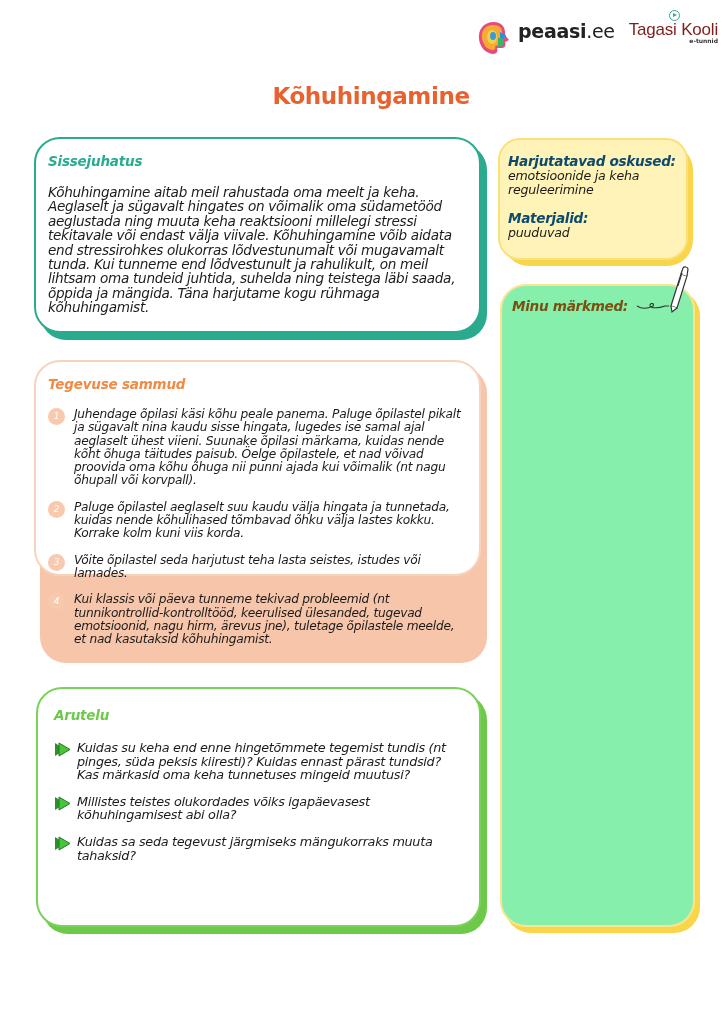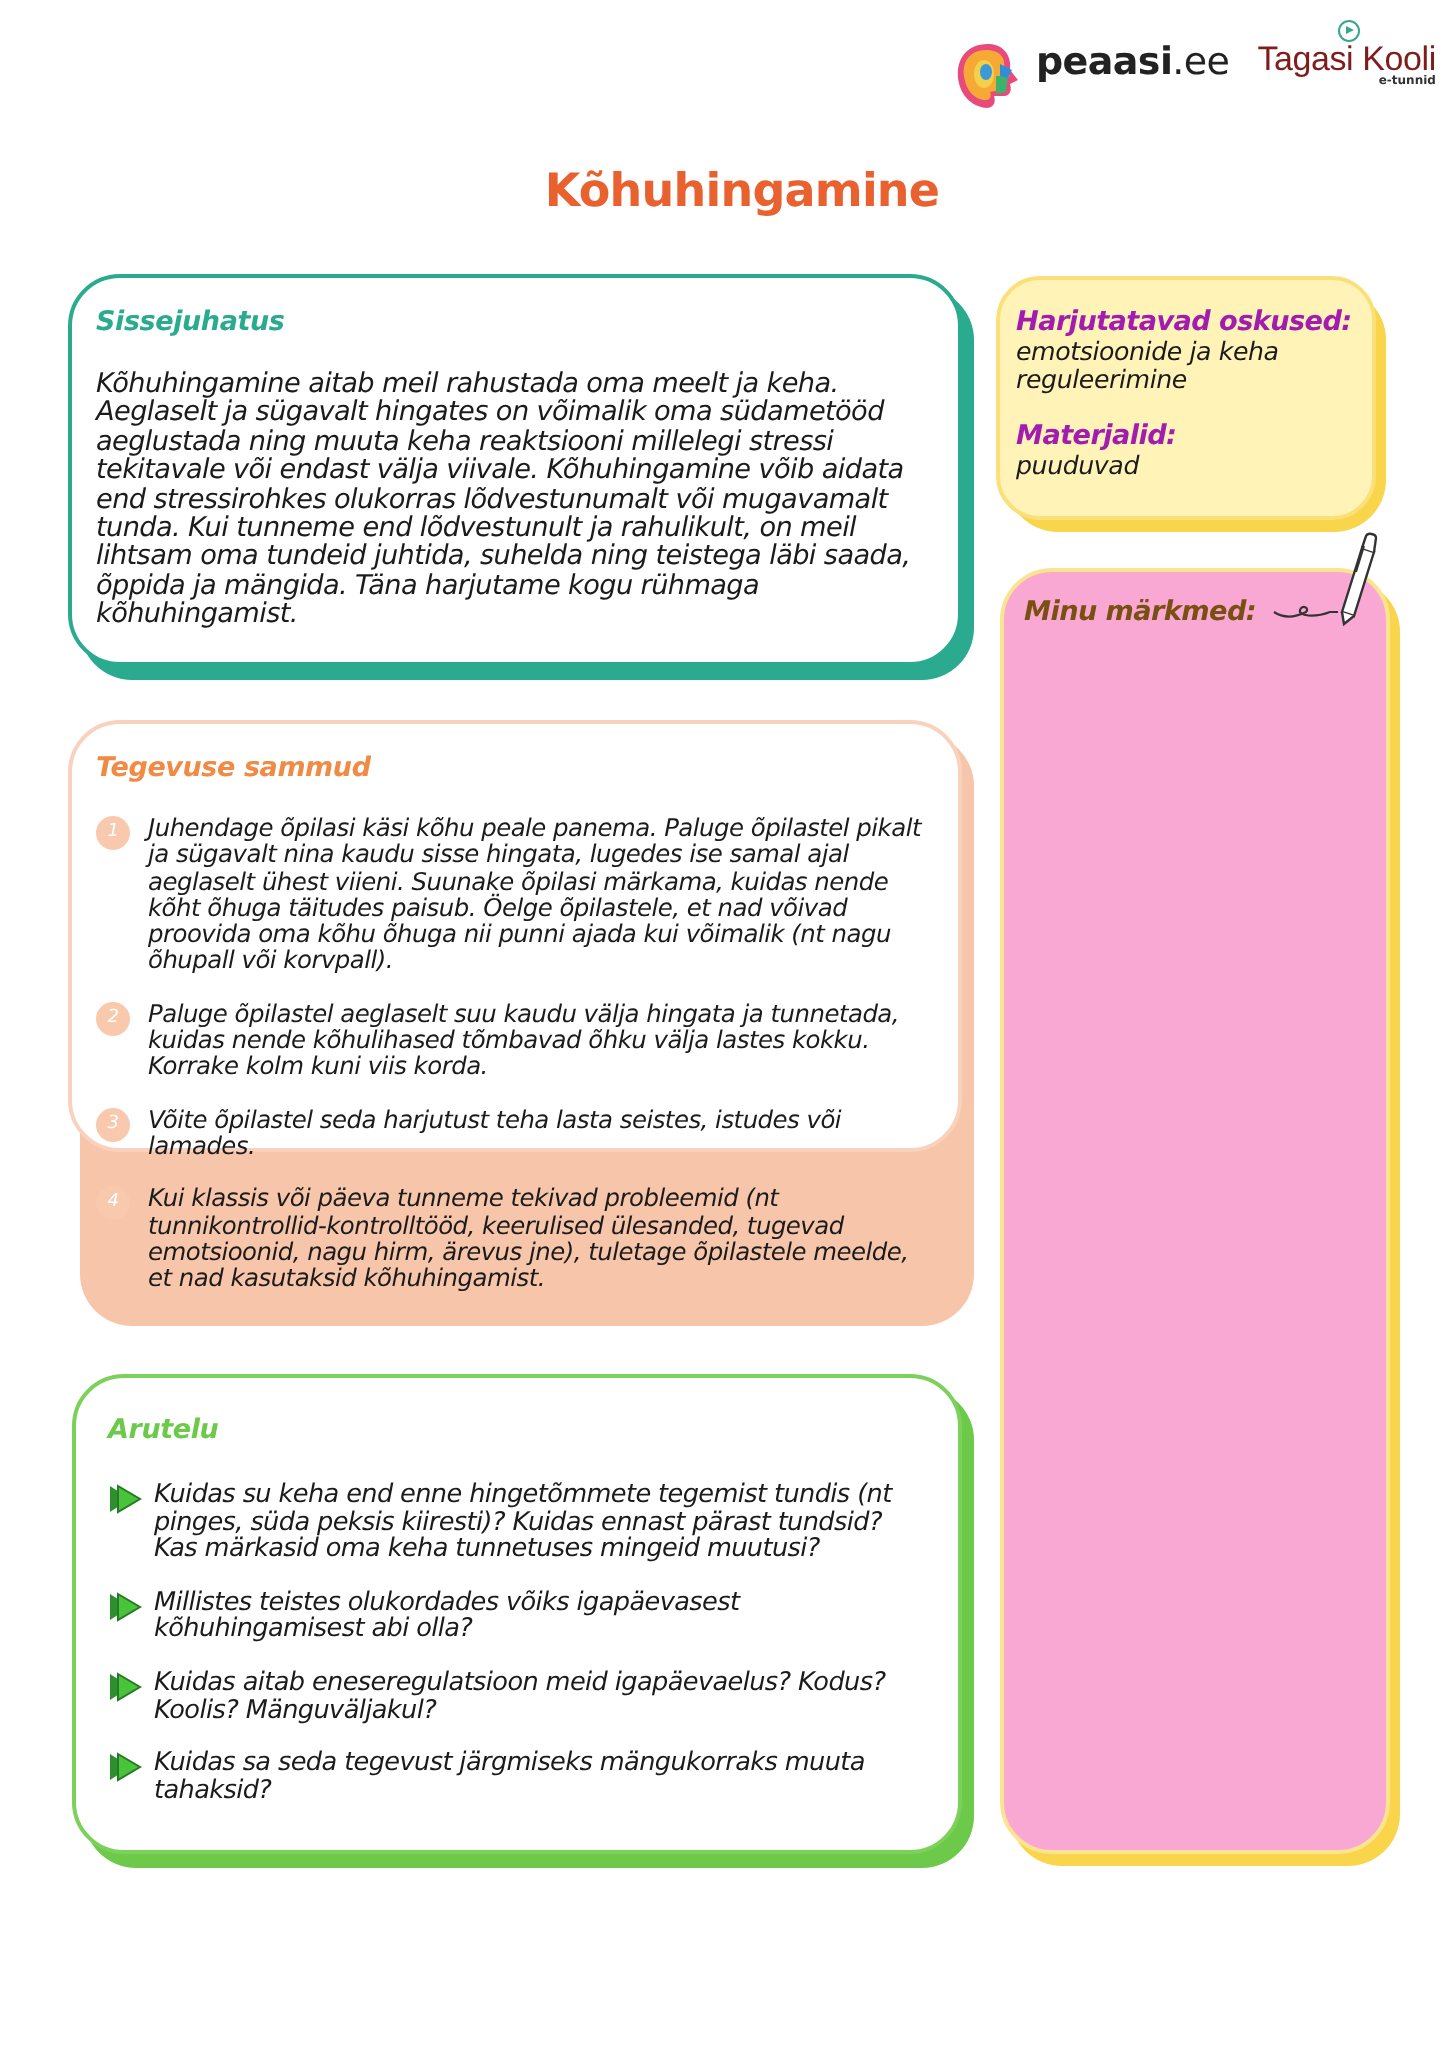--- a/index.html
+++ b/index.html
@@ -39,26 +39,26 @@
 
   .disc-shadow { left: 42px; top: 694px; width: 445px; height: 240px; background: #6cc94a; }
   .disc { left: 36px; top: 687px; width: 445px; height: 240px; border-color: #7bd15a; padding: 18px 16px; }
   .disc h2 { color: #6cc94a; margin-bottom: 18px; }
   .disc ul { list-style: none; }
   .disc li { display: flex; margin-bottom: 13px; font-size: 12.8px; line-height: 13.6px; letter-spacing: -0.3px; }
   .arrow { flex: none; width: 20px; height: 15px; margin-right: 3px; margin-top: 1px; }
 
   .skills-shadow { left: 503px; top: 144px; width: 190px; height: 122px; background: #f8d54a; }
   .skills { left: 498px; top: 138px; width: 190px; height: 122px; background: #fff3b8; border-color: #fbe07a; border-radius: 22px; padding: 14px 8px; }
-  .skills .lbl { font-size: 13.6px; font-weight: bold; color: #a21caf; line-height: 15px; letter-spacing: -0.3px; }
+  .skills .lbl { font-size: 13.6px; font-weight: bold; color: #0c4a6e; line-height: 15px; letter-spacing: -0.3px; }
   .skills .val { font-size: 12.6px; line-height: 14px; color: #1b1b1b; letter-spacing: -0.2px; }
   .skills .gap { height: 14px; }
 
   .notes-shadow { left: 505px; top: 290px; width: 195px; height: 643px; background: #f8d54a; border-radius: 26px; }
-  .notes { left: 500px; top: 284px; width: 195px; height: 643px; background: #f9a8d4; border-color: #fbe48f; border-radius: 26px; padding: 12px 10px; }
+  .notes { left: 500px; top: 284px; width: 195px; height: 643px; background: #86efac; border-color: #fbe48f; border-radius: 26px; padding: 12px 10px; }
   .notes h2 { font-size: 13.6px; font-weight: bold; color: #7a4f12; letter-spacing: -0.3px; }
   .pen { position: absolute; left: 635px; top: 264px; width: 56px; height: 52px; }
 </style>
 </head>
 <body>
 
 <div class="logos">
   <svg class="peaasi-icon" viewBox="0 0 36 36">
     <path d="M18 2 C7 2 2 10 3 19 C4 27 9 33 17 34 C21 34 22 31 21 28 L26 28 C29 28 30 25 29 22 L33 20 L29 15 C30 7 25 2 18 2 Z" fill="#e94a7c"></path>
     <path d="M17 5 C9 5 5 11 6 18 C7 25 11 30 17 30 C19 30 20 28 19 26 L24 25 C26 25 27 22 26 20 L29 18 L26 14 C27 8 23 5 17 5 Z" fill="#f7a935"></path>
@@ -122,27 +122,20 @@
           <path d="M1 1 L11 7.5 L1 14 Z" fill="#2f8f2f"></path>
           <path d="M5 1 L16 7.5 L5 14 Z" fill="#49c43a" stroke="#257a25" stroke-width="1"></path>
         </svg>
       <span>Millistes teistes olukordades võiks igapäevasest kõhuhingamisest abi olla?</span>
     </li>
     <li>
       <svg class="arrow" viewBox="0 0 20 15">
           <path d="M1 1 L11 7.5 L1 14 Z" fill="#2f8f2f"></path>
           <path d="M5 1 L16 7.5 L5 14 Z" fill="#49c43a" stroke="#257a25" stroke-width="1"></path>
         </svg>
-      <span>Kuidas aitab eneseregulatsioon meid igapäevaelus? Kodus? Koolis? Mänguväljakul?</span>
-    </li>
-    <li>
-      <svg class="arrow" viewBox="0 0 20 15">
-          <path d="M1 1 L11 7.5 L1 14 Z" fill="#2f8f2f"></path>
-          <path d="M5 1 L16 7.5 L5 14 Z" fill="#49c43a" stroke="#257a25" stroke-width="1"></path>
-        </svg>
       <span>Kuidas sa seda tegevust järgmiseks mängukorraks muuta tahaksid?</span>
     </li>
   </ul>
 </section>
 
 <div class="card-shadow skills-shadow"></div>
 <section class="card skills">
   <div class="lbl">Harjutatavad oskused:</div>
   <div class="val">emotsioonide ja keha reguleerimine</div>
   <div class="gap"></div>

